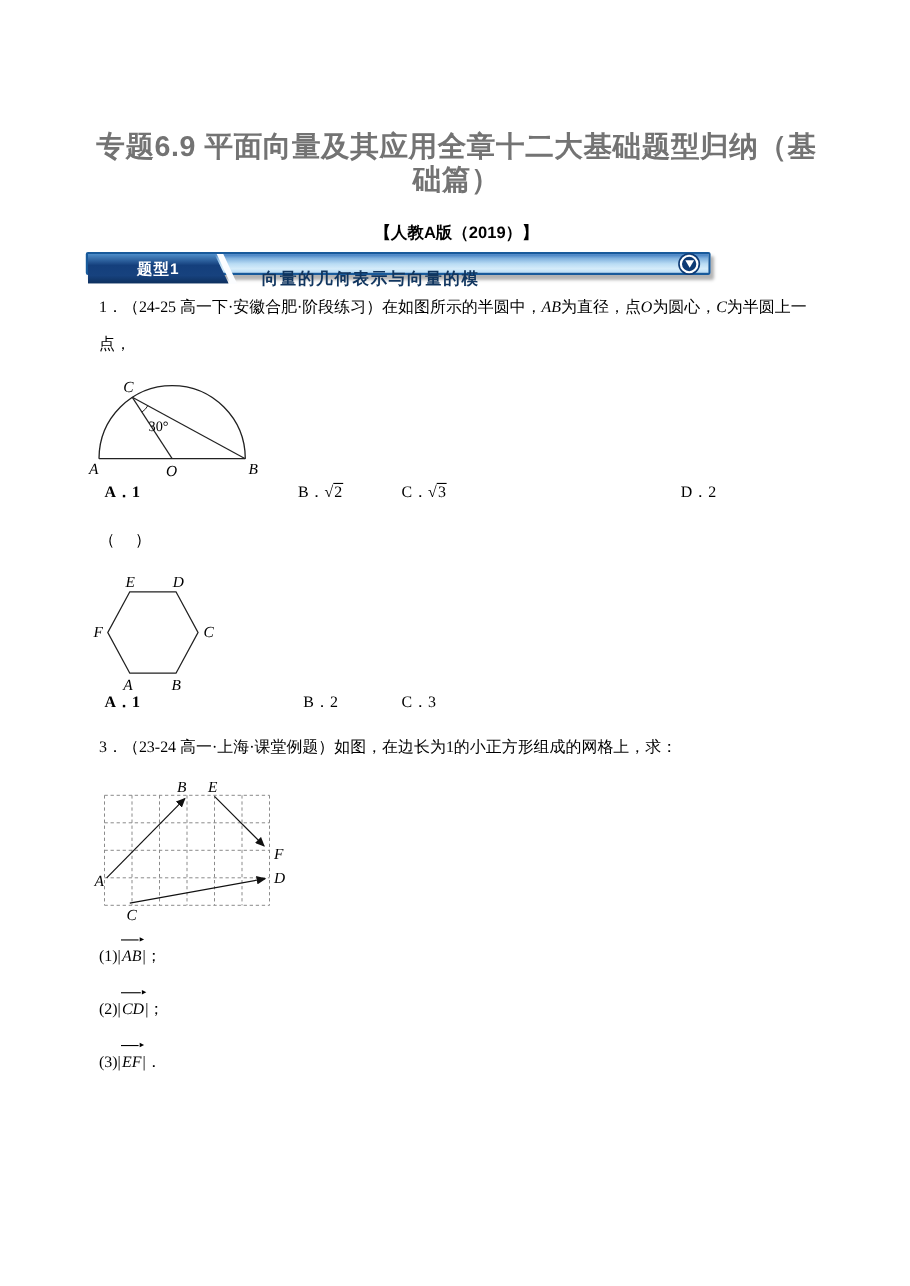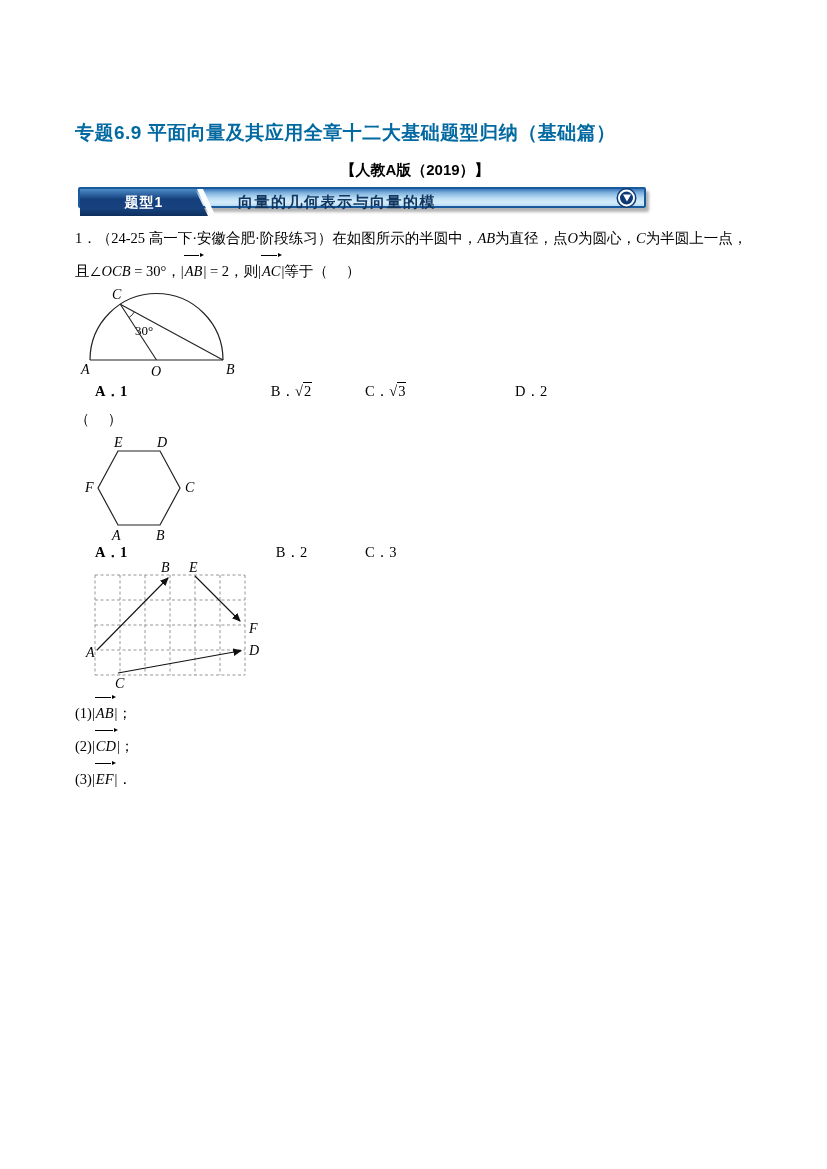--- a/index.html
+++ b/index.html
@@ -5,25 +5,25 @@
   * { box-sizing: border-box; }
   html,body { margin:0; padding:0; }
   body {
     width:827px; height:1169px; background:#ffffff; overflow:hidden;
     font-family:"Liberation Serif", serif; color:#000; position:relative;
   }
   .content { padding:118px 72px 0 75px; }
 
   .title {
     margin:0; font-family:"Liberation Sans", sans-serif;
-    font-size:19px; font-weight:bold; line-height:30px;
-    text-align:left; letter-spacing:0.5px; color:#0369a1;
+    font-size:26px; font-weight:bold; line-height:30px;
+    text-align:center; letter-spacing:0.5px; color:#737373;
   }
   .edition {
-    margin-top:12px; text-align:center; line-height:20px;
+    margin-top:24px; text-align:center; line-height:20px;
     font-family:"Liberation Sans", sans-serif; font-size:15px; font-weight:bold;
   }
 
   
   .banner {
     position:relative; margin:7px 0 0 3px; width:568px; height:21px;
     border:2px solid #185a9b; border-radius:2px;
     background:linear-gradient(180deg,#3a78bd 0%,#7fb0dd 22%,#b9dcf4 52%,#d5ecfa 78%,#b9dcf4 100%);
     box-shadow:3px 4px 3px #b3b3b3;
   }
@@ -32,56 +32,56 @@
     background:linear-gradient(180deg,#4d8cc8 0%,#143f7c 38%,#17427e 72%,#0d2f5d 100%);
     clip-path:polygon(0 0, 115px 0, 128px 100%, 0 100%);
     color:#fff; font-family:"Liberation Sans", sans-serif; font-weight:bold;
     font-size:14px; line-height:27px; text-align:center; letter-spacing:1px;
   }
   .banner-slash {
     position:absolute; left:117px; top:0; width:6px; height:27px;
     background:#fbfdff; transform:skewX(25deg); transform-origin:top left;
   }
   .banner-label {
-    position:absolute; left:158px; top:0; line-height:26px;
+    position:absolute; left:158px; top:10px; line-height:26px;
     font-family:"Liberation Sans", sans-serif; font-weight:bold; font-size:15px;
     color:#10355f; letter-spacing:1.5px; white-space:nowrap;
   }
   .collapse {
     position:absolute; right:9px; top:50%; transform:translateY(-50%);
     width:17px; height:17px; border-radius:50%;
     background:#0d3a74; border:2px solid #ffffff; box-shadow:0 0 0 1.5px #0d3a74;
     display:flex; align-items:center; justify-content:center;
   }
   .collapse .tri {
     width:0; height:0; margin-top:1px;
     border-left:4.5px solid transparent; border-right:4.5px solid transparent;
     border-top:7px solid #ffffff;
   }
 
   
-  .line { font-size:14.5px; line-height:33px; margin:0; }
+  .line { font-size:14.5px; line-height:33px; margin:15px; }
   .q1-l1 { margin-top:14px; }
   .q2-l1 { margin-top:16px; }
   .q3-l1 { margin-top:13px; }
   .q4-l1 { margin-top:131px; }
   .parts { margin-top:6px; }
   i { font-family:"Liberation Serif", serif; }
 
   .vec { font-style:italic; position:relative; display:inline-block; padding:0 1px; }
   .vec::before { content:''; position:absolute; left:0; right:4px; top:0; border-top:1px solid #000; }
   .vec::after {
     content:''; position:absolute; right:-1px; top:-2.5px; width:0; height:0;
     border-top:2.5px solid transparent; border-bottom:2.5px solid transparent;
     border-left:4.5px solid #000;
   }
   .rad { border-top:1px solid #000; padding:0 1px; }
 
   .opts { display:flex; padding-left:20px; font-size:14.5px; line-height:24px; }
-  .opts .o1 { width:123px;font-weight:bold; } .opts .o2 { width:147px;text-align:center; } .opts .o3 { width:150px; } .opts .o4 { flex:1; }
+  .opts .o1 { width:123px;font-weight:bold; } .opts .o2 { width:147px;text-align:center; } .opts .o3 { width:150px; } .opts .o4 { flex:1;text-align:center; }
   .opts1 { margin-top:2px; }
   .opts2 { margin-top:-6px; }
 
   
   svg { display:block; }
   .fig1 { margin:-6px 0 0 5px; }
   .fig2 { margin:-8px 0 0 8px; }
   .fig3 { margin:-5px 0 0 10px; }
   svg text { font-family:"Liberation Serif", serif; font-size:14px; font-style:italic; fill:#000; }
   svg text.deg { font-style:normal; font-size:13px; }
@@ -98,21 +98,20 @@
   <div class="banner">
     <div class="banner-tab">题型1</div>
     <div class="banner-slash"></div>
     <div class="banner-label">向量的几何表示与向量的模</div>
     <div class="collapse">
       <div class="tri"></div>
     </div>
   </div>
 
   <div class="line q1-l1">1．（24-25 高一下·安徽合肥·阶段练习）在如图所示的半圆中，<i>AB</i>为直径，点<i>O</i>为圆心，<i>C</i>为半圆上一点，</div>
-  <div class="line">且∠<i>OCB</i> = 30°，|<span class="vec">AB</span>| = 2，则|<span class="vec">AC</span>|等于（&nbsp; ）</div>
 
   <svg class="fig1" width="250" height="95" viewBox="0 0 250 95">
     <path d="M 10 78 A 66.5 66.5 0 0 1 143 78" fill="none" stroke="#222" stroke-width="1.2"></path>
     <line x1="10" y1="78" x2="143" y2="78" stroke="#222" stroke-width="1.2"></line>
     <line x1="40.3" y1="22.2" x2="76.5" y2="78" stroke="#222" stroke-width="1.1"></line>
     <line x1="40.3" y1="22.2" x2="143" y2="78" stroke="#222" stroke-width="1.1"></line>
     <path d="M 49 35.6 A 16 16 0 0 0 54.4 29.8" fill="none" stroke="#222" stroke-width="0.9"></path>
     <text x="1" y="92">A</text>
     <text x="71" y="94">O</text>
     <text x="146" y="92">B</text>
@@ -138,20 +137,21 @@
     <text x="31" y="19">E</text>
     <text x="2" y="64">F</text>
   </svg>
 
   <div class="opts opts2">
     <span class="o1">A．1</span>
     <span class="o2">B．2</span>
     <span class="o3">C．3</span>
   </div>
 
+  <div class="line q3-l1">3．（23-24 高一·上海·课堂例题）如图，在边长为1的小正方形组成的网格上，求：</div>
 
   <svg class="fig3" width="220" height="132" viewBox="0 0 220 132">
     <defs>
       <marker id="arr" markerWidth="9" markerHeight="7" refX="7" refY="3.5" orient="auto">
         <path d="M0,0 L8,3.5 L0,7 Z" fill="#111"></path>
       </marker>
     </defs>
     <path d="M10 16 V116 M35 16 V116 M60 16 V116 M85 16 V116 M110 16 V116 M135 16 V116 M160 16 V116
          M10 16 H160 M10 41 H160 M10 66 H160 M10 91 H160 M10 116 H160" fill="none" stroke="#8a8a8a" stroke-width="0.9" stroke-dasharray="3 2.5"></path>
     <line x1="12" y1="91" x2="83" y2="19" stroke="#111" stroke-width="1.1" marker-end="url(#arr)"></line>

